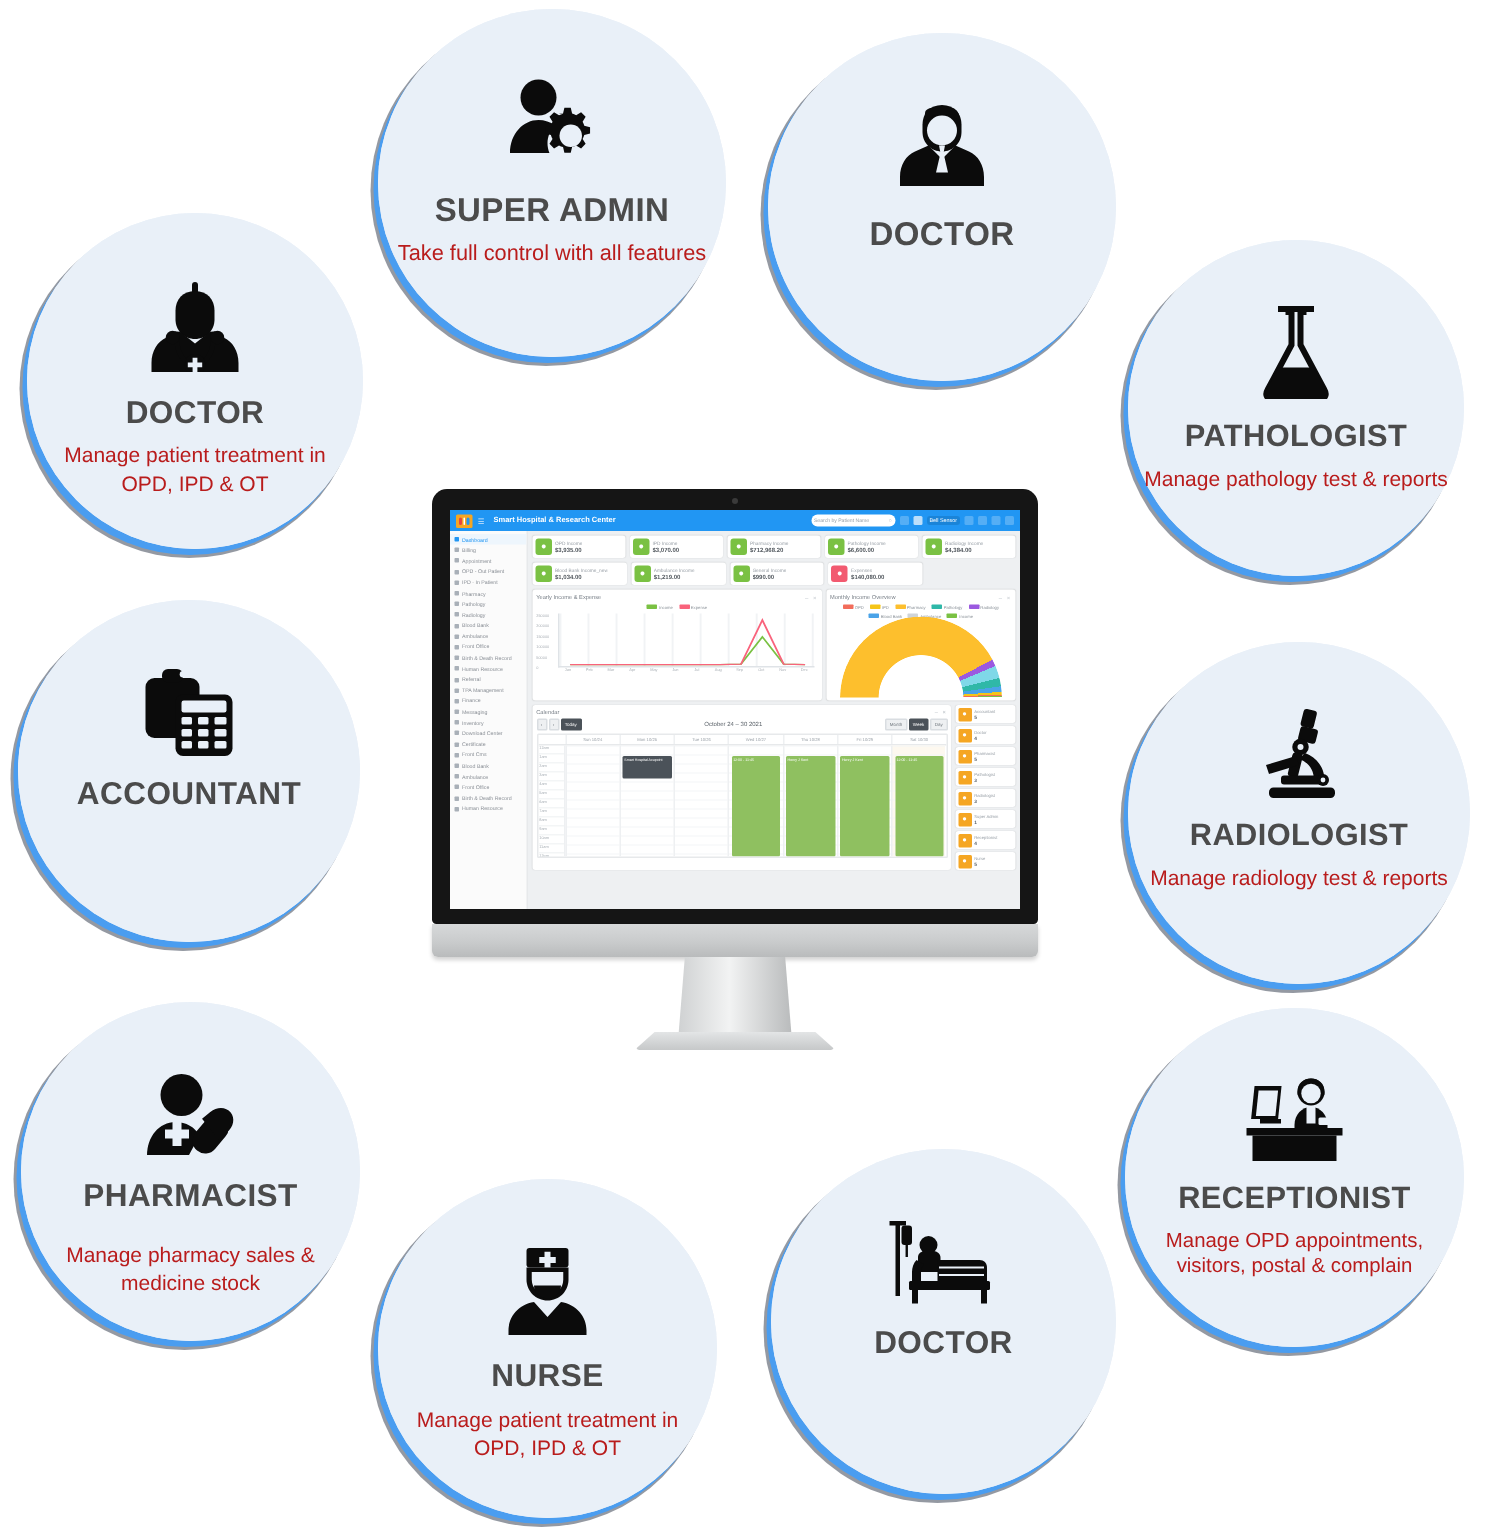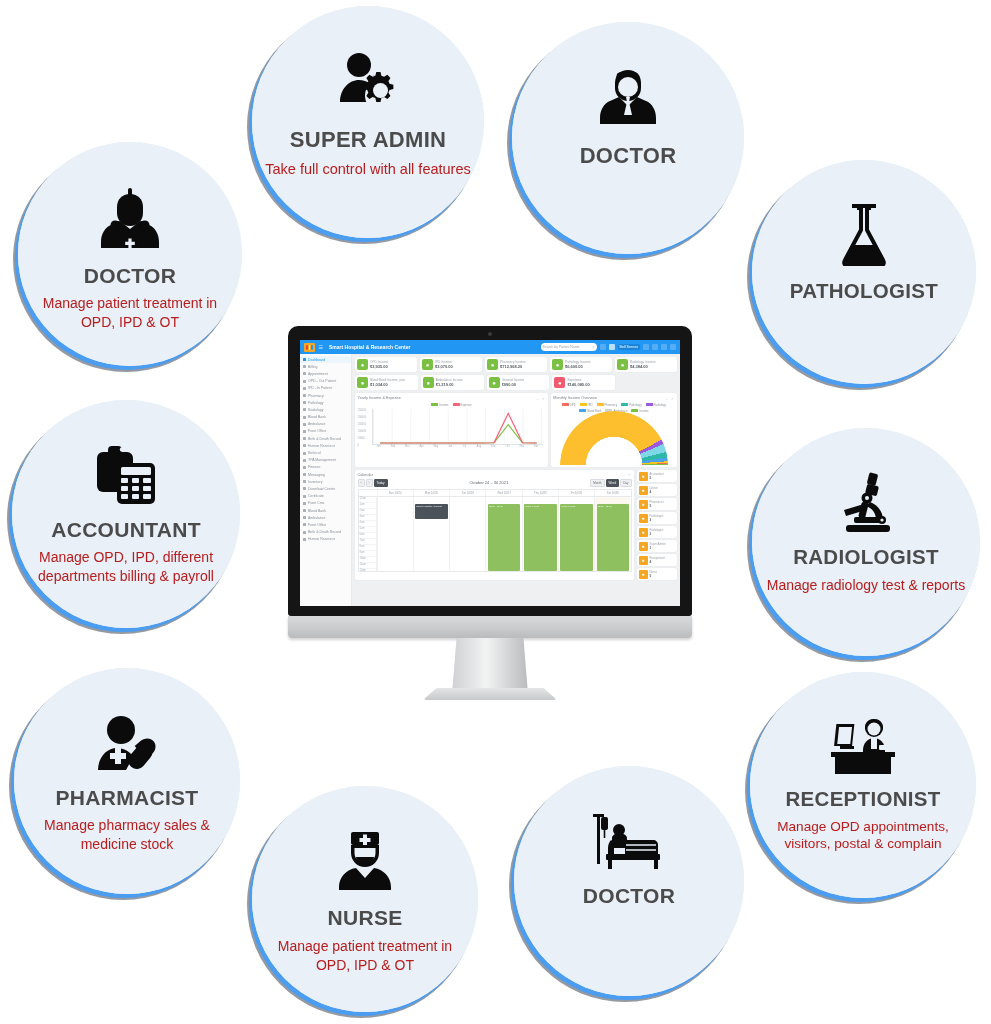--- a/index.html
+++ b/index.html
@@ -74,21 +74,21 @@
   #role-accountant .desc{font-size:14px; margin-top:7px;}
 
   #role-radiologist { left:752px; top:428px; width:228px; height:228px; padding-top:40px;}
   #role-radiologist .ico{height:66px;}
   #role-radiologist .title{font-size:20.5px; margin-top:12px;}
   #role-radiologist .desc{font-size:14px; margin-top:7px;}
 
   #role-pharmacist { left:14px; top:668px; width:226px; height:226px; padding-top:42px;}
   #role-pharmacist .ico{height:62px;}
   #role-pharmacist .title{font-size:21px; margin-top:14px;}
-  #role-pharmacist .desc{font-size:14px; margin-top:7px;}
+  #role-pharmacist .desc{font-size:14px; margin-top:18px;}
 
   #role-receptionist { left:750px; top:672px; width:226px; height:226px; padding-top:42px;}
   #role-receptionist .ico{height:62px;}
   #role-receptionist .title{font-size:20.5px; margin-top:12px;}
   #role-receptionist .desc{font-size:13.6px; margin-top:7px;}
 
   #role-nurse { left:252px; top:786px; width:226px; height:226px; padding-top:42px;}
   #role-nurse .ico{height:62px;}
   #role-nurse .title{font-size:21px; margin-top:16px;}
   #role-nurse .desc{font-size:14px; margin-top:8px;}
@@ -304,20 +304,21 @@
     <div class="ico">
       <svg width="50" height="62" viewBox="0 0 50 62">
           <g fill="#0b0b0b">
         <rect x="13" y="0" width="24" height="4"></rect>
         <path d="M18 4h4v22L6 56c-2 3.5 0 6 3 6h32c3 0 5-2.5 3-6L28 26V4h4" fill="none" stroke="#0b0b0b" stroke-width="4"></path>
         <path d="M13.5 41h23l8.5 15c1.3 2.3 0 4-2 4H7c-2 0-3.3-1.7-2-4z"></path>
       </g>
         </svg>
     </div>
     <div class="title">PATHOLOGIST</div>
+    <div class="desc">Manage pathology test &amp; reports</div>
   </div>
 
   <div class="role" id="role-accountant">
     <div class="ico">
       <svg width="62" height="58" viewBox="0 0 62 58">
           <g fill="#0b0b0b">
         <rect x="2" y="6" width="36" height="40" rx="6"></rect>
         <rect x="13" y="0" width="14" height="9" rx="4" fill="#0b0b0b"></rect>
         <circle cx="27" cy="3.5" r="2.2" fill="#e9f0f8"></circle>
         <rect x="22" y="17" width="38" height="41" rx="5"></rect>
@@ -330,21 +331,20 @@
               <rect x="37" y="40" width="7" height="5" rx="1"></rect>
               <rect x="48" y="40" width="8" height="5" rx="1"></rect>
           <rect x="26" y="48" width="7" height="5" rx="1"></rect>
               <rect x="37" y="48" width="7" height="5" rx="1"></rect>
               <rect x="48" y="48" width="8" height="5" rx="1"></rect>
         </g>
       </g>
         </svg>
     </div>
     <div class="title">ACCOUNTANT</div>
-    <div class="desc">Manage OPD, IPD, different departments billing &amp; payroll</div>
   </div>
 
   <div class="role" id="role-radiologist">
     <div class="ico">
       <svg width="56" height="62" viewBox="0 0 56 62">
           <g fill="#0b0b0b">
         <rect x="30" y="1" width="9" height="12" rx="2" transform="rotate(14 34 7)"></rect>
         <rect x="28" y="13" width="12" height="10" rx="2" transform="rotate(14 34 18)"></rect>
         <circle cx="29" cy="26" r="5.5"></circle>
             <circle cx="29" cy="26" r="2" fill="#e9f0f8"></circle>

